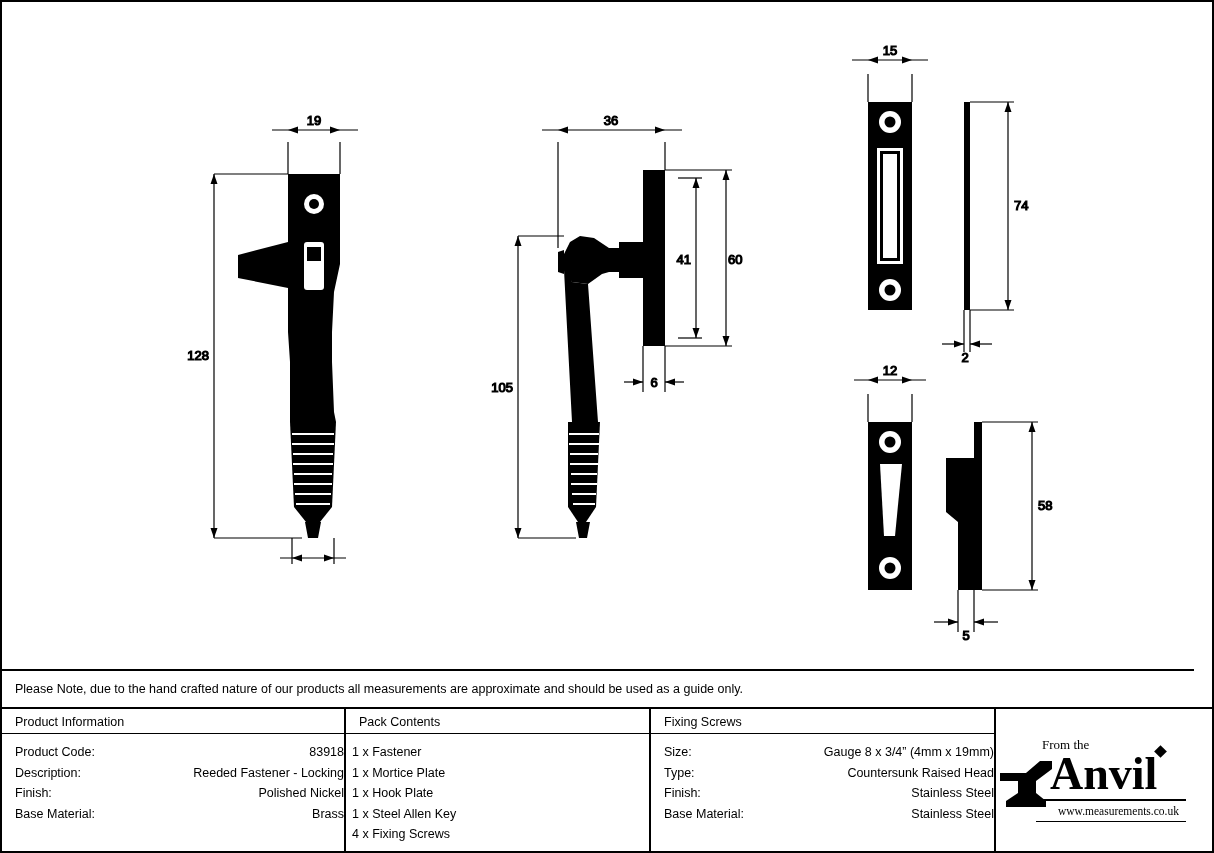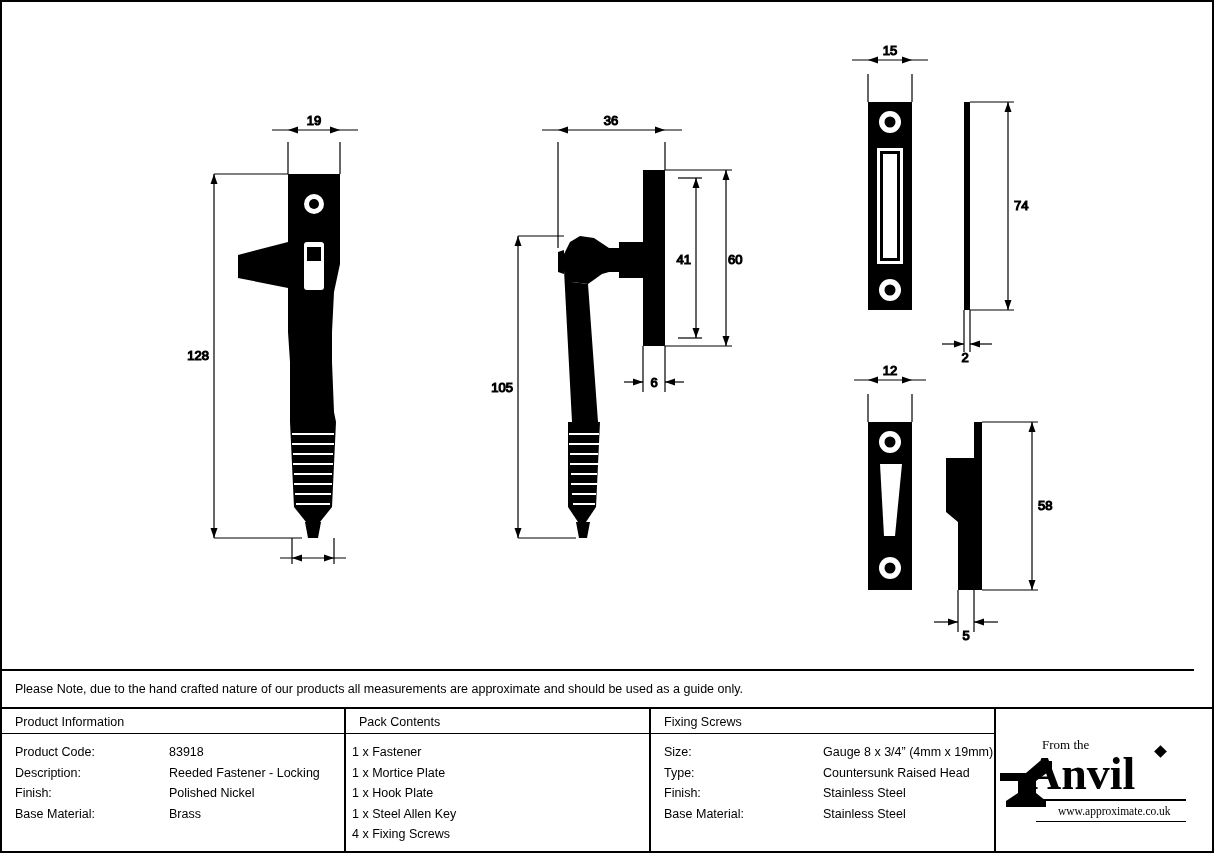--- a/index.html
+++ b/index.html
@@ -81,21 +81,21 @@
   .kv {
     padding: 8px 0 0 13px;
     font-size: 12.5px;
   }
   .kv-row {
     display: flex;
     line-height: 20.6px;
     gap: 47px;
   }
   .kv-key { width: 107px; flex: 0 0 107px; }
-  .kv-val { flex: 1 1 auto; }
+  .kv-val { flex: 1 1 auto; text-align: right; }
   .list {
     padding: 8px 0 0 6px;
     font-size: 12.5px;
   }
   .list div { line-height: 20.6px; }
   .kv-key-wide { width: 112px; flex: 0 0 112px; }
   
   .logo-wrap {
     position: absolute;
     left: 0; top: 0;
@@ -106,21 +106,21 @@
   }
   .logo-inner { position: relative; width: 196px; height: 110px; }
   .logo-from {
     position: absolute;
     left: 46px; top: 12px;
     font-size: 13px;
     font-family: "Liberation Serif", serif;
   }
   .logo-anvil {
     position: absolute;
-    left: 32px; top: 22px;
+    left: 54px; top: 22px;
     font-size: 46px;
     font-family: "Liberation Serif", serif;
     font-weight: bold;
     letter-spacing: 0px;
   }
   .logo-url {
     position: absolute;
     left: 62px; top: 80px;
     font-size: 11.5px;
     font-family: "Liberation Serif", serif;
@@ -435,19 +435,19 @@
         <div class="logo-inner">
           <svg class="logo-shape" width="60" height="70" viewBox="0 0 60 70">
             <path d="M4 30 L30 30 L44 18 L56 18 L56 26 L40 38 L40 50 L50 58 L50 64
                      L10 64 L10 58 L22 50 L22 38 L4 38 Z" fill="#000"></path>
           </svg>
           <div class="logo-from">From the</div>
           <div class="logo-anvil">Anvil</div>
           <div class="logo-diamond"></div>
           <div class="logo-rule1"></div>
           <div class="logo-rule2"></div>
-          <div class="logo-url">www.approximate.co.uk</div>
+          <div class="logo-url">www.measurements.co.uk</div>
         </div>
       </div>
     </div>
 
   </div>
 </div>
 
 </body></html>

